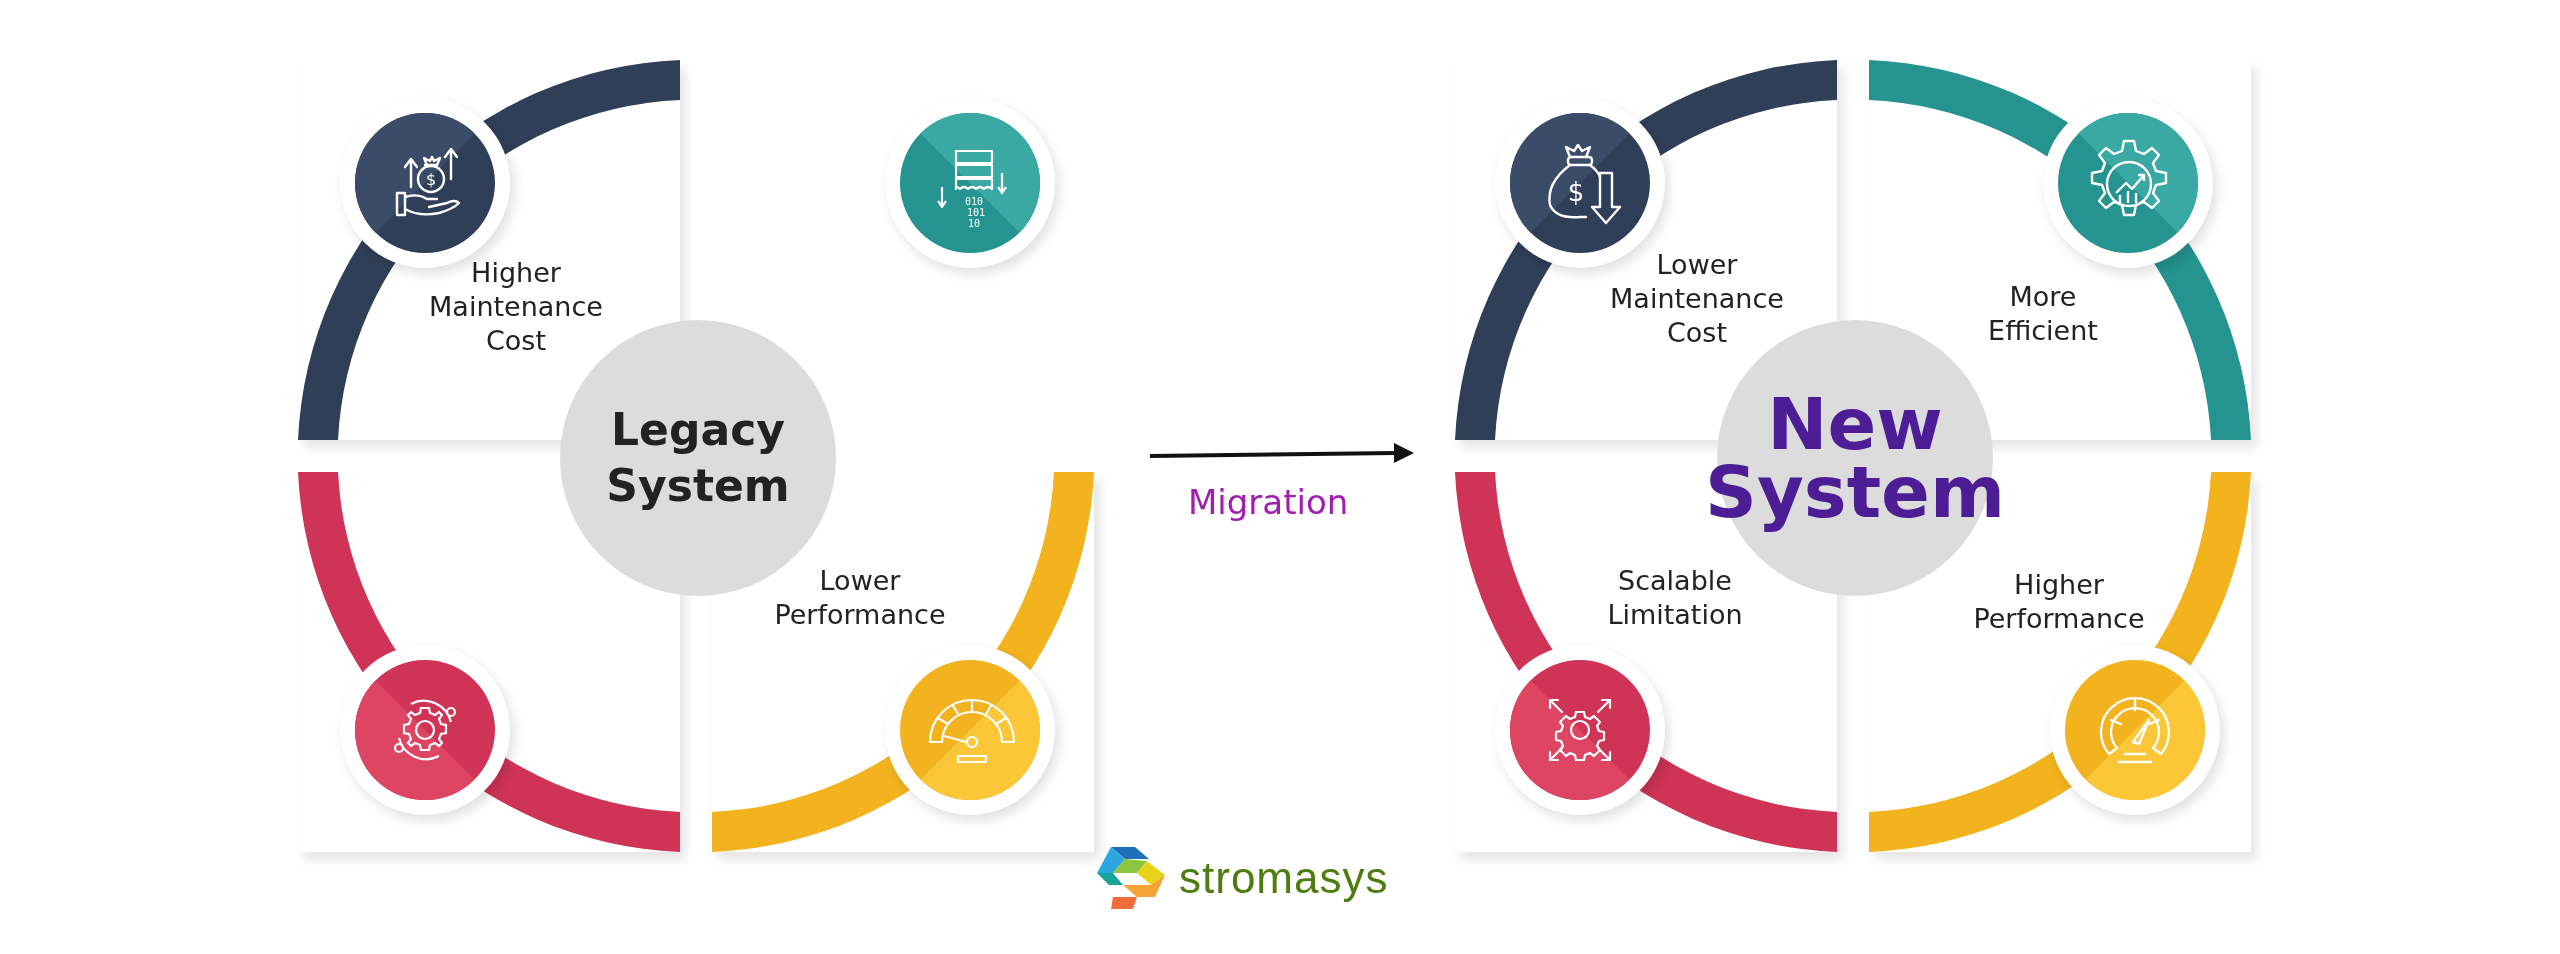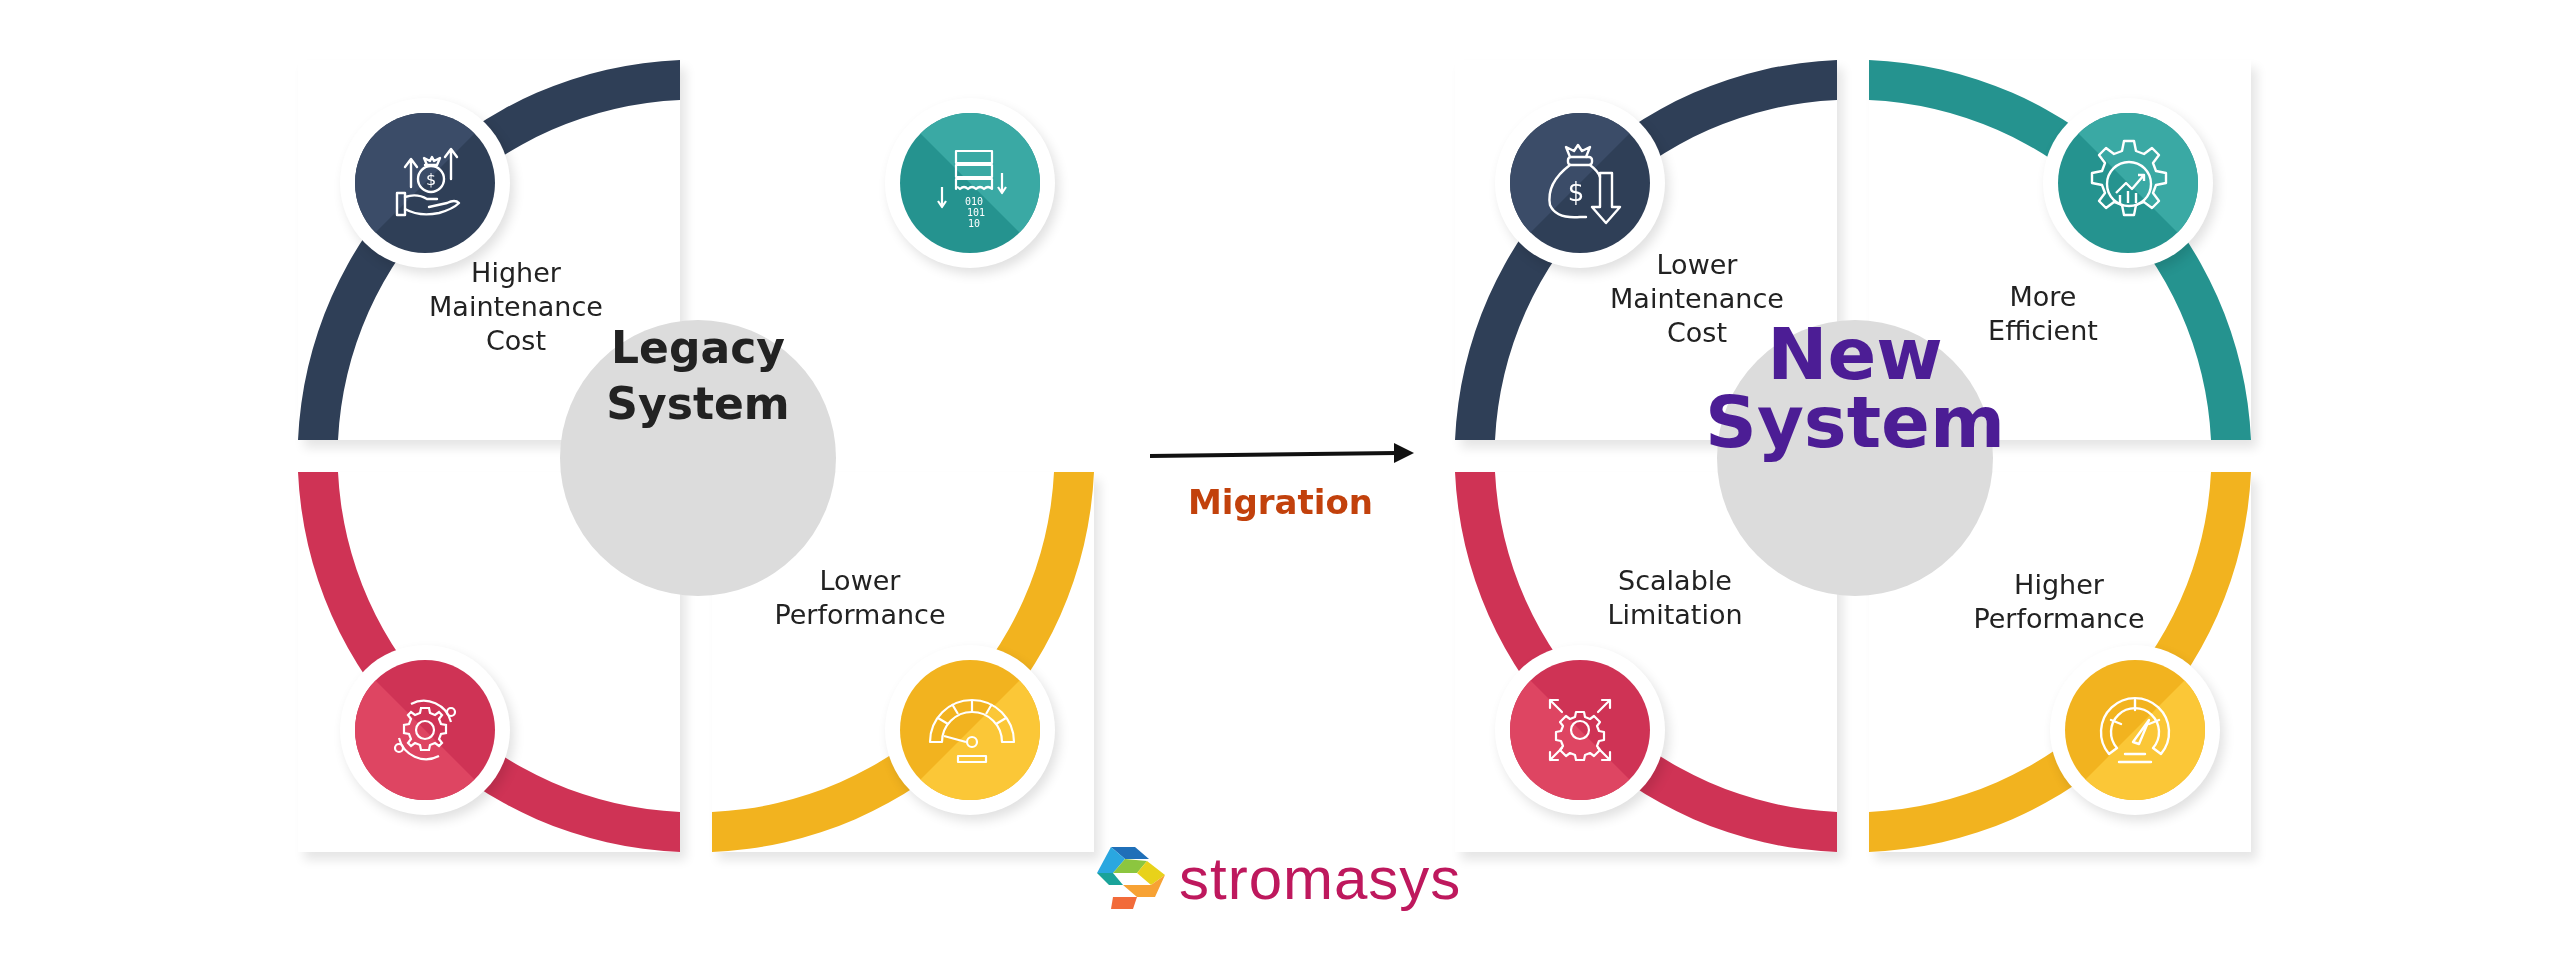--- a/index.html
+++ b/index.html
@@ -11,28 +11,28 @@
   .panel svg.arc { position:absolute; left:0; top:0; overflow:visible; }
   .label { position:absolute; text-align:center; font-size:27px; line-height:34px;
            color:#222; width:240px; font-weight:500; }
   .icon-wrap { position:absolute; width:170px; height:170px; border-radius:50%;
                background:#fff; box-shadow: 4px 6px 12px rgba(0,0,0,0.12); }
   .icon-disc { position:absolute; left:15px; top:15px; width:140px; height:140px;
                border-radius:50%; overflow:hidden; }
   .icon-disc svg { position:absolute; left:0; top:0; }
   .center { position:absolute; width:276px; height:276px; border-radius:50%;
             background:#dcdcdc; display:flex; flex-direction:column;
-            align-items:center; }
+            align-items:center; justify-content:center; }
   .center span { display:block; font-size:44px; line-height:56px; font-weight:600; color:#222; }
   .center.new span { font-size:72px; line-height:68px; font-weight:700; color:#4c1d95; }
   .migration { position:absolute; left:1148px; top:438px; width:270px; height:100px; }
   .migration-label { position:absolute; left:1188px; top:482px; font-size:34px;
-                     font-weight:700; color:#c2410c; }
+                     font-weight:400; color:#a21caf; }
   .logo { position:absolute; left:1093px; top:843px; height:70px; display:flex; align-items:center; }
-  .logo-text { font-size:60px; font-weight:300; color:#be185d; margin-left:10px;
+  .logo-text { font-size:44px; font-weight:300; color:#4d7c0f; margin-left:10px;
                font-family:"Liberation Sans","DejaVu Sans",sans-serif; letter-spacing:1px; }
 </style>
 </head>
 <body>
 
 <div class="diagram" style="left:0;">
 
   <div class="panel" style="left:298px;top:60px;">
     <svg class="arc" width="382" height="380">
       <path d="M382,0 A398,398 0 0 0 0,380 L40,380 A358,358 0 0 1 382,40 Z" fill="#2f3f57"></path>

